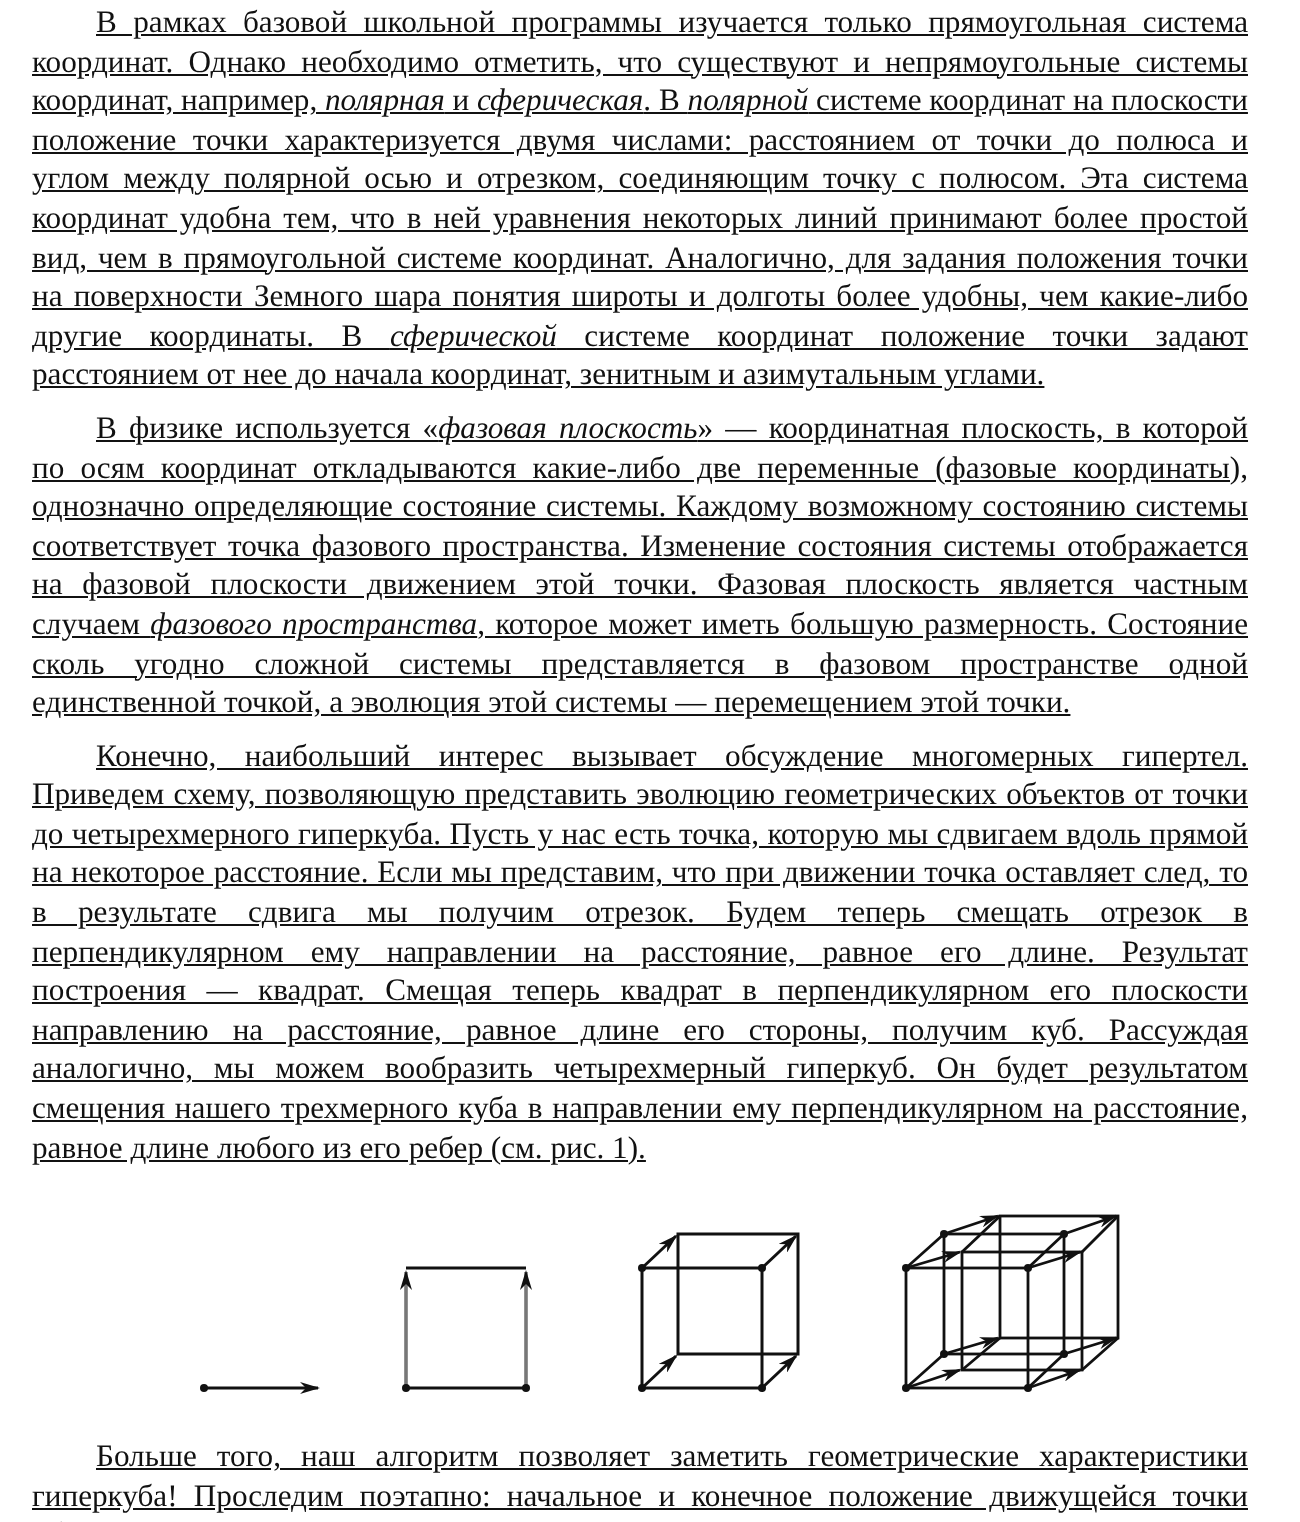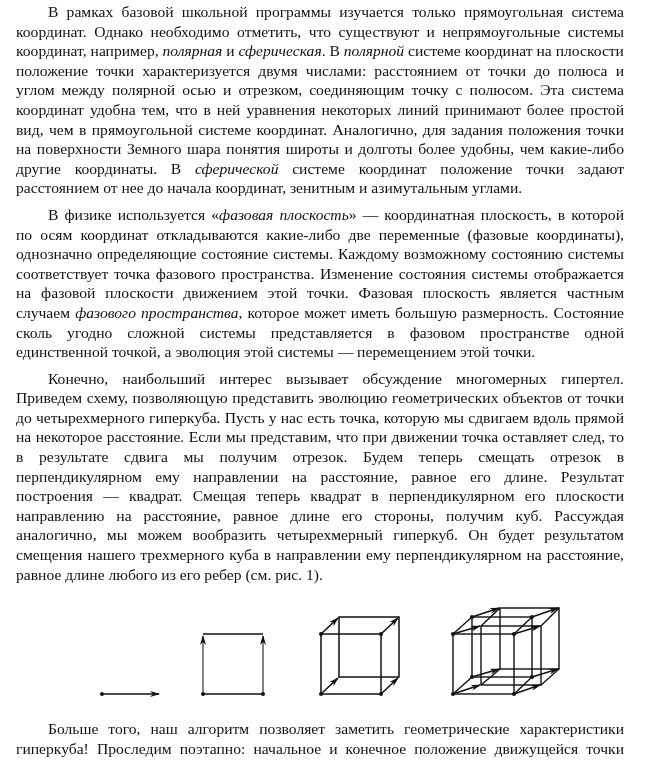--- a/index.html
+++ b/index.html
@@ -2,21 +2,21 @@
 <html><head>
 <meta charset="utf-8">
 <style>
   html, body { margin: 0; padding: 0; background: #ffffff; }
   body { width: 650px; height: 761px; overflow: hidden; position: relative; }
   .page {
     position: absolute; left: 16px; top: 2px; width: 612px;
     font-family: "Liberation Serif", "DejaVu Serif", serif;
     font-size: 15.6px; line-height: 19.6px; color: #111111;
   }
-  .para { margin: 0 4px 7px 0; text-indent: 32px; text-align: justify; hyphens: none; }
+  .para { margin: 0 4px 7px 0; text-indent: 32px; text-align: justify; hyphens: none; text-decoration: underline; }
   .para em { font-style: italic; }
   .figure { position: relative; width: 650px; height: 128px; margin: 6px 0 0 -16px; }
   .figure svg { position: absolute; left: 0; top: 0; }
   .last { margin-top: 0; }
 </style>
 </head>
 <body>
 
 <div class="page">
   <p class="para"><span>В рамках базовой школьной программы изучается только прямоугольная система координат. Однако необходимо отметить, что существуют и непрямоугольные системы координат, например, </span><em>полярная</em><span> и </span><em>сферическая</em><span>. В </span><em>полярной</em><span> системе координат на плоскости положение точки характеризуется двумя числами: расстоянием от точки до полюса и углом между полярной осью и отрезком, соединяющим точку с полюсом. Эта система координат удобна тем, что в ней уравнения некоторых линий принимают более простой вид, чем в прямоугольной системе координат. Аналогично, для задания положения точки на поверхности Земного шара понятия широты и долготы более удобны, чем какие-либо другие координаты. В </span><em>сферической</em><span> системе координат положение точки задают расстоянием от нее до начала координат, зенитным и азимутальным углами.</span></p>

